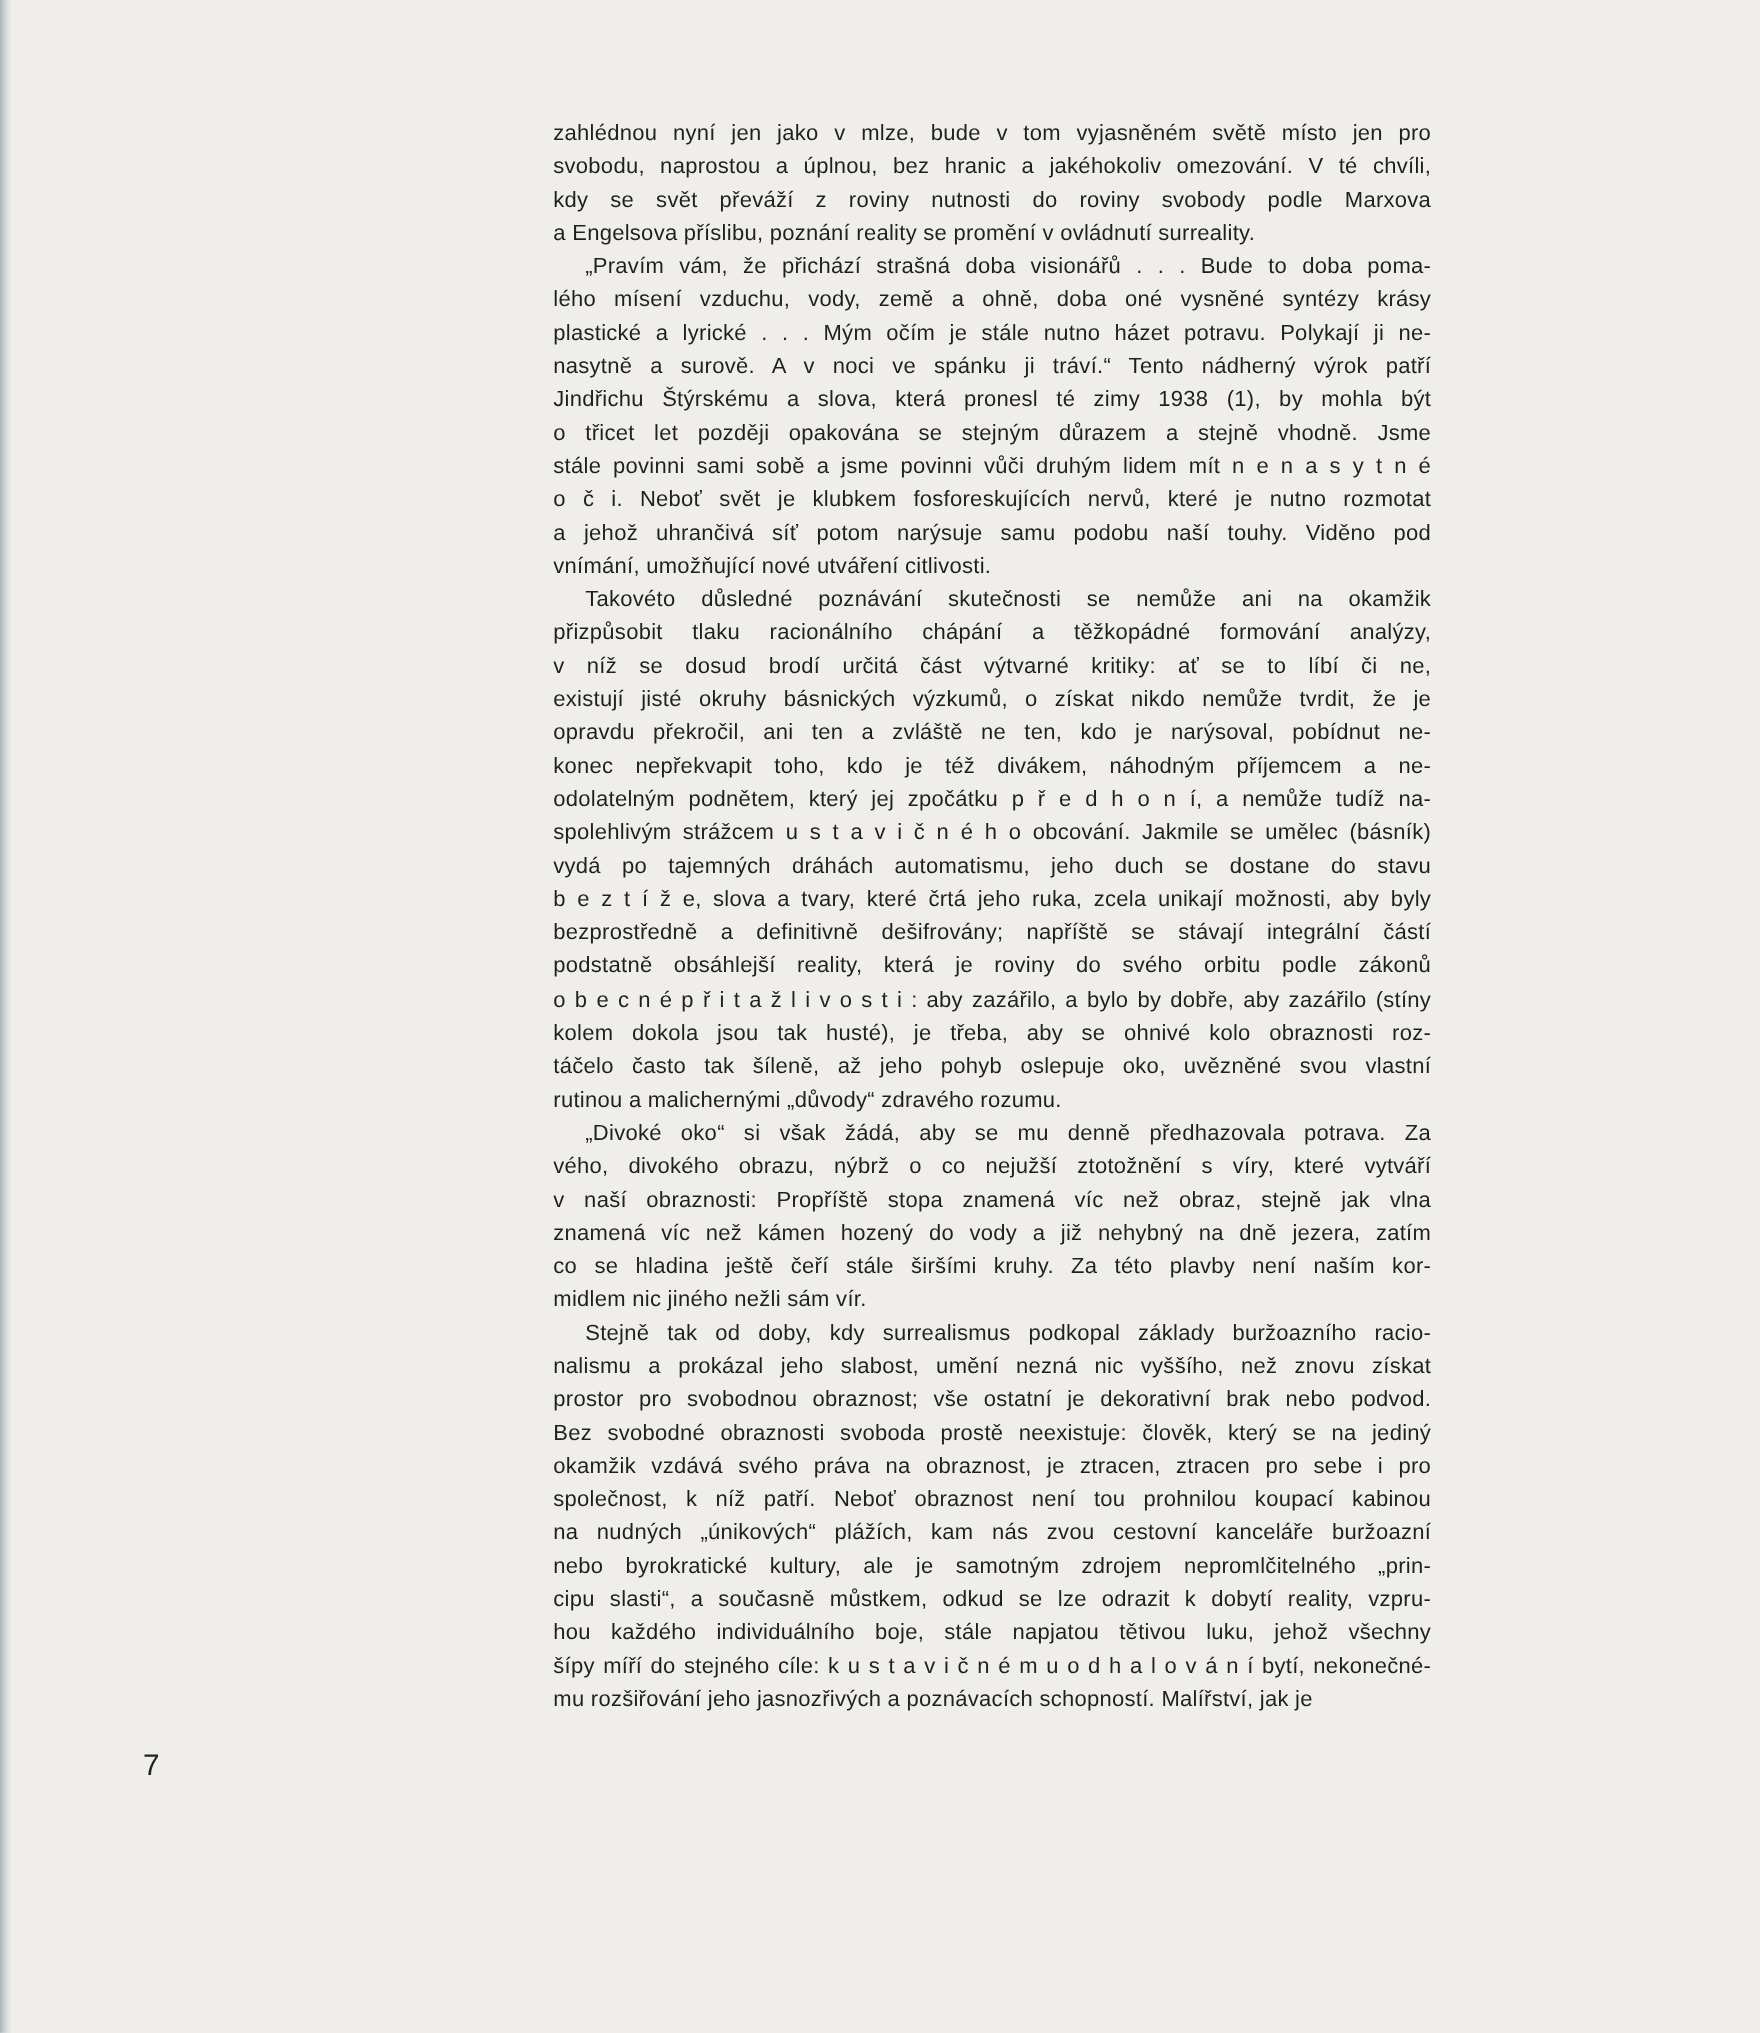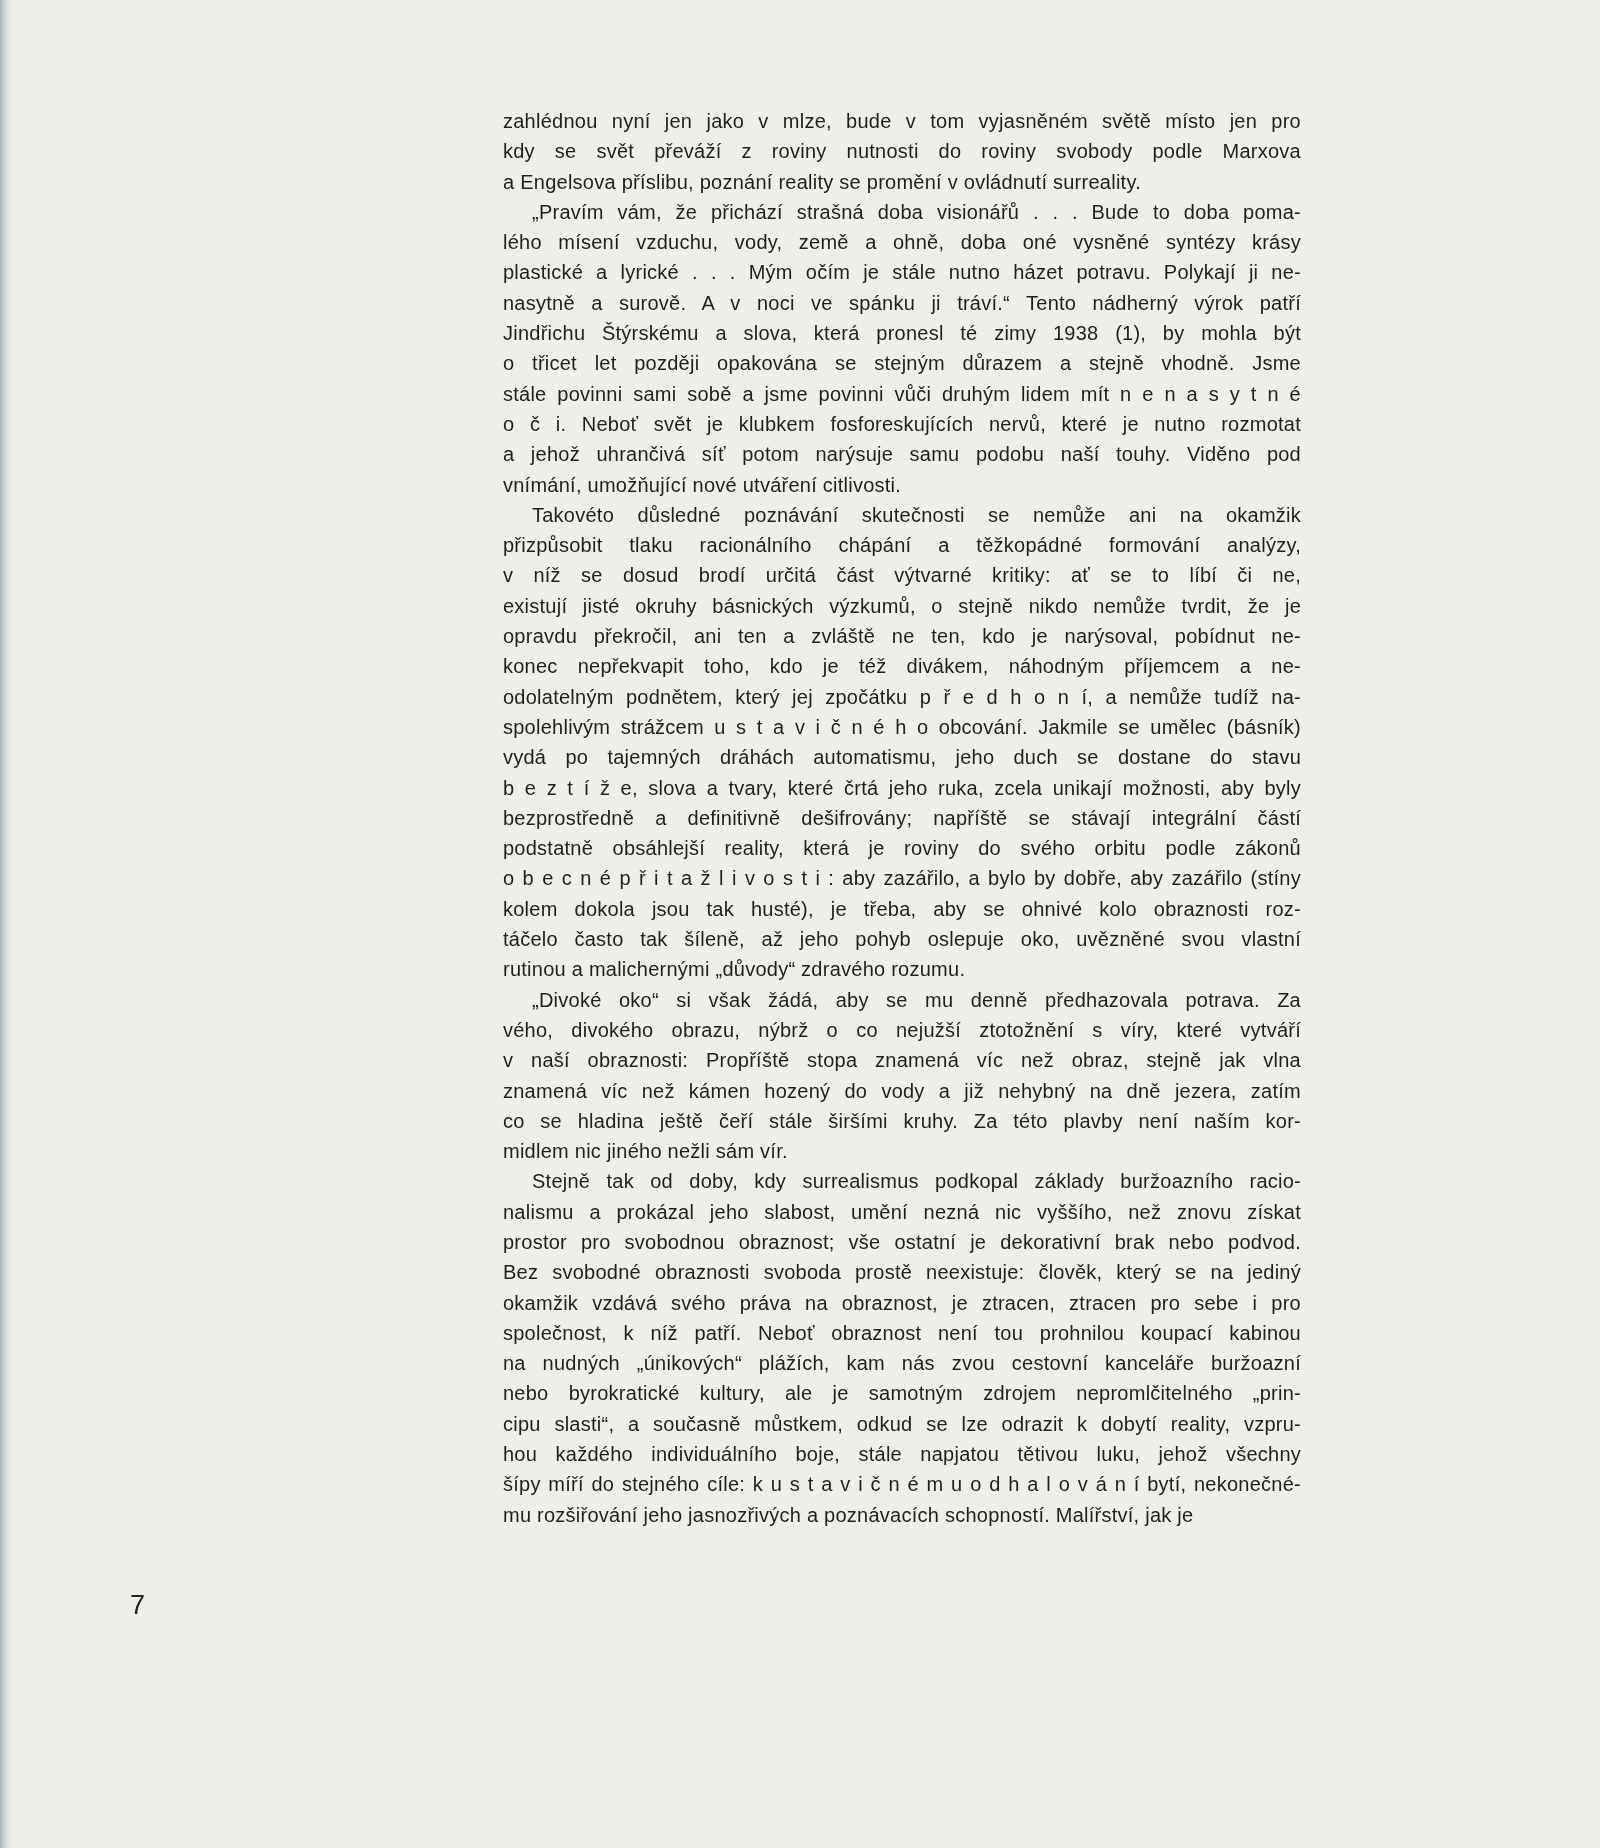--- a/index.html
+++ b/index.html
@@ -56,36 +56,37 @@
   }
 </style>
 </head>
 <body>
 
 <div class="page-root">
   <div class="scan-edge"></div>
   <div class="page-number">7</div>
   <div class="text-column" id="text-column">
       <div class="line">zahlédnou nyní jen jako v mlze, bude v tom vyjasněném světě místo jen pro</div>
+      <div class="line">svobodu, naprostou a úplnou, bez hranic a jakéhokoliv omezování. V té chvíli,</div>
       <div class="line">kdy se svět převáží z roviny nutnosti do roviny svobody podle Marxova</div>
       <div class="line last">a Engelsova příslibu, poznání reality se promění v ovládnutí surreality.</div>
       <div class="line indent">„Pravím vám, že přichází strašná doba visionářů . . . Bude to doba poma-</div>
       <div class="line">lého mísení vzduchu, vody, země a ohně, doba oné vysněné syntézy krásy</div>
       <div class="line">plastické a lyrické . . . Mým očím je stále nutno házet potravu. Polykají ji ne-</div>
       <div class="line">nasytně a surově. A v noci ve spánku ji tráví.“ Tento nádherný výrok patří</div>
       <div class="line">Jindřichu Štýrskému a slova, která pronesl té zimy 1938 (1), by mohla být</div>
       <div class="line">o třicet let později opakována se stejným důrazem a stejně vhodně. Jsme</div>
       <div class="line">stále povinni sami sobě a jsme povinni vůči druhým lidem mít n e n a s y t n é</div>
       <div class="line">o č i. Neboť svět je klubkem fosforeskujících nervů, které je nutno rozmotat</div>
       <div class="line">a jehož uhrančivá síť potom narýsuje samu podobu naší touhy. Viděno pod</div>
       <div class="line last">vnímání, umožňující nové utváření citlivosti.</div>
       <div class="line indent">Takovéto důsledné poznávání skutečnosti se nemůže ani na okamžik</div>
       <div class="line">přizpůsobit tlaku racionálního chápání a těžkopádné formování analýzy,</div>
       <div class="line">v níž se dosud brodí určitá část výtvarné kritiky: ať se to líbí či ne,</div>
-      <div class="line">existují jisté okruhy básnických výzkumů, o stejně nikdo nemůže tvrdit, že je</div>
+      <div class="line">existují jisté okruhy básnických výzkumů, o získat nikdo nemůže tvrdit, že je</div>
       <div class="line">opravdu překročil, ani ten a zvláště ne ten, kdo je narýsoval, pobídnut ne-</div>
       <div class="line">konec nepřekvapit toho, kdo je též divákem, náhodným příjemcem a ne-</div>
       <div class="line">odolatelným podnětem, který jej zpočátku p ř e d h o n í, a nemůže tudíž na-</div>
       <div class="line">spolehlivým strážcem u s t a v i č n é h o obcování. Jakmile se umělec (básník)</div>
       <div class="line">vydá po tajemných dráhách automatismu, jeho duch se dostane do stavu</div>
       <div class="line">b e z t í ž e, slova a tvary, které črtá jeho ruka, zcela unikají možnosti, aby byly</div>
       <div class="line">bezprostředně a definitivně dešifrovány; napříště se stávají integrální částí</div>
       <div class="line">podstatně obsáhlejší reality, která je roviny do svého orbitu podle zákonů</div>
       <div class="line">o b e c n é  p ř i t a ž l i v o s t i :  aby zazářilo, a bylo by dobře, aby zazářilo (stíny</div>
       <div class="line">kolem dokola jsou tak husté), je třeba, aby se ohnivé kolo obraznosti roz-</div>

